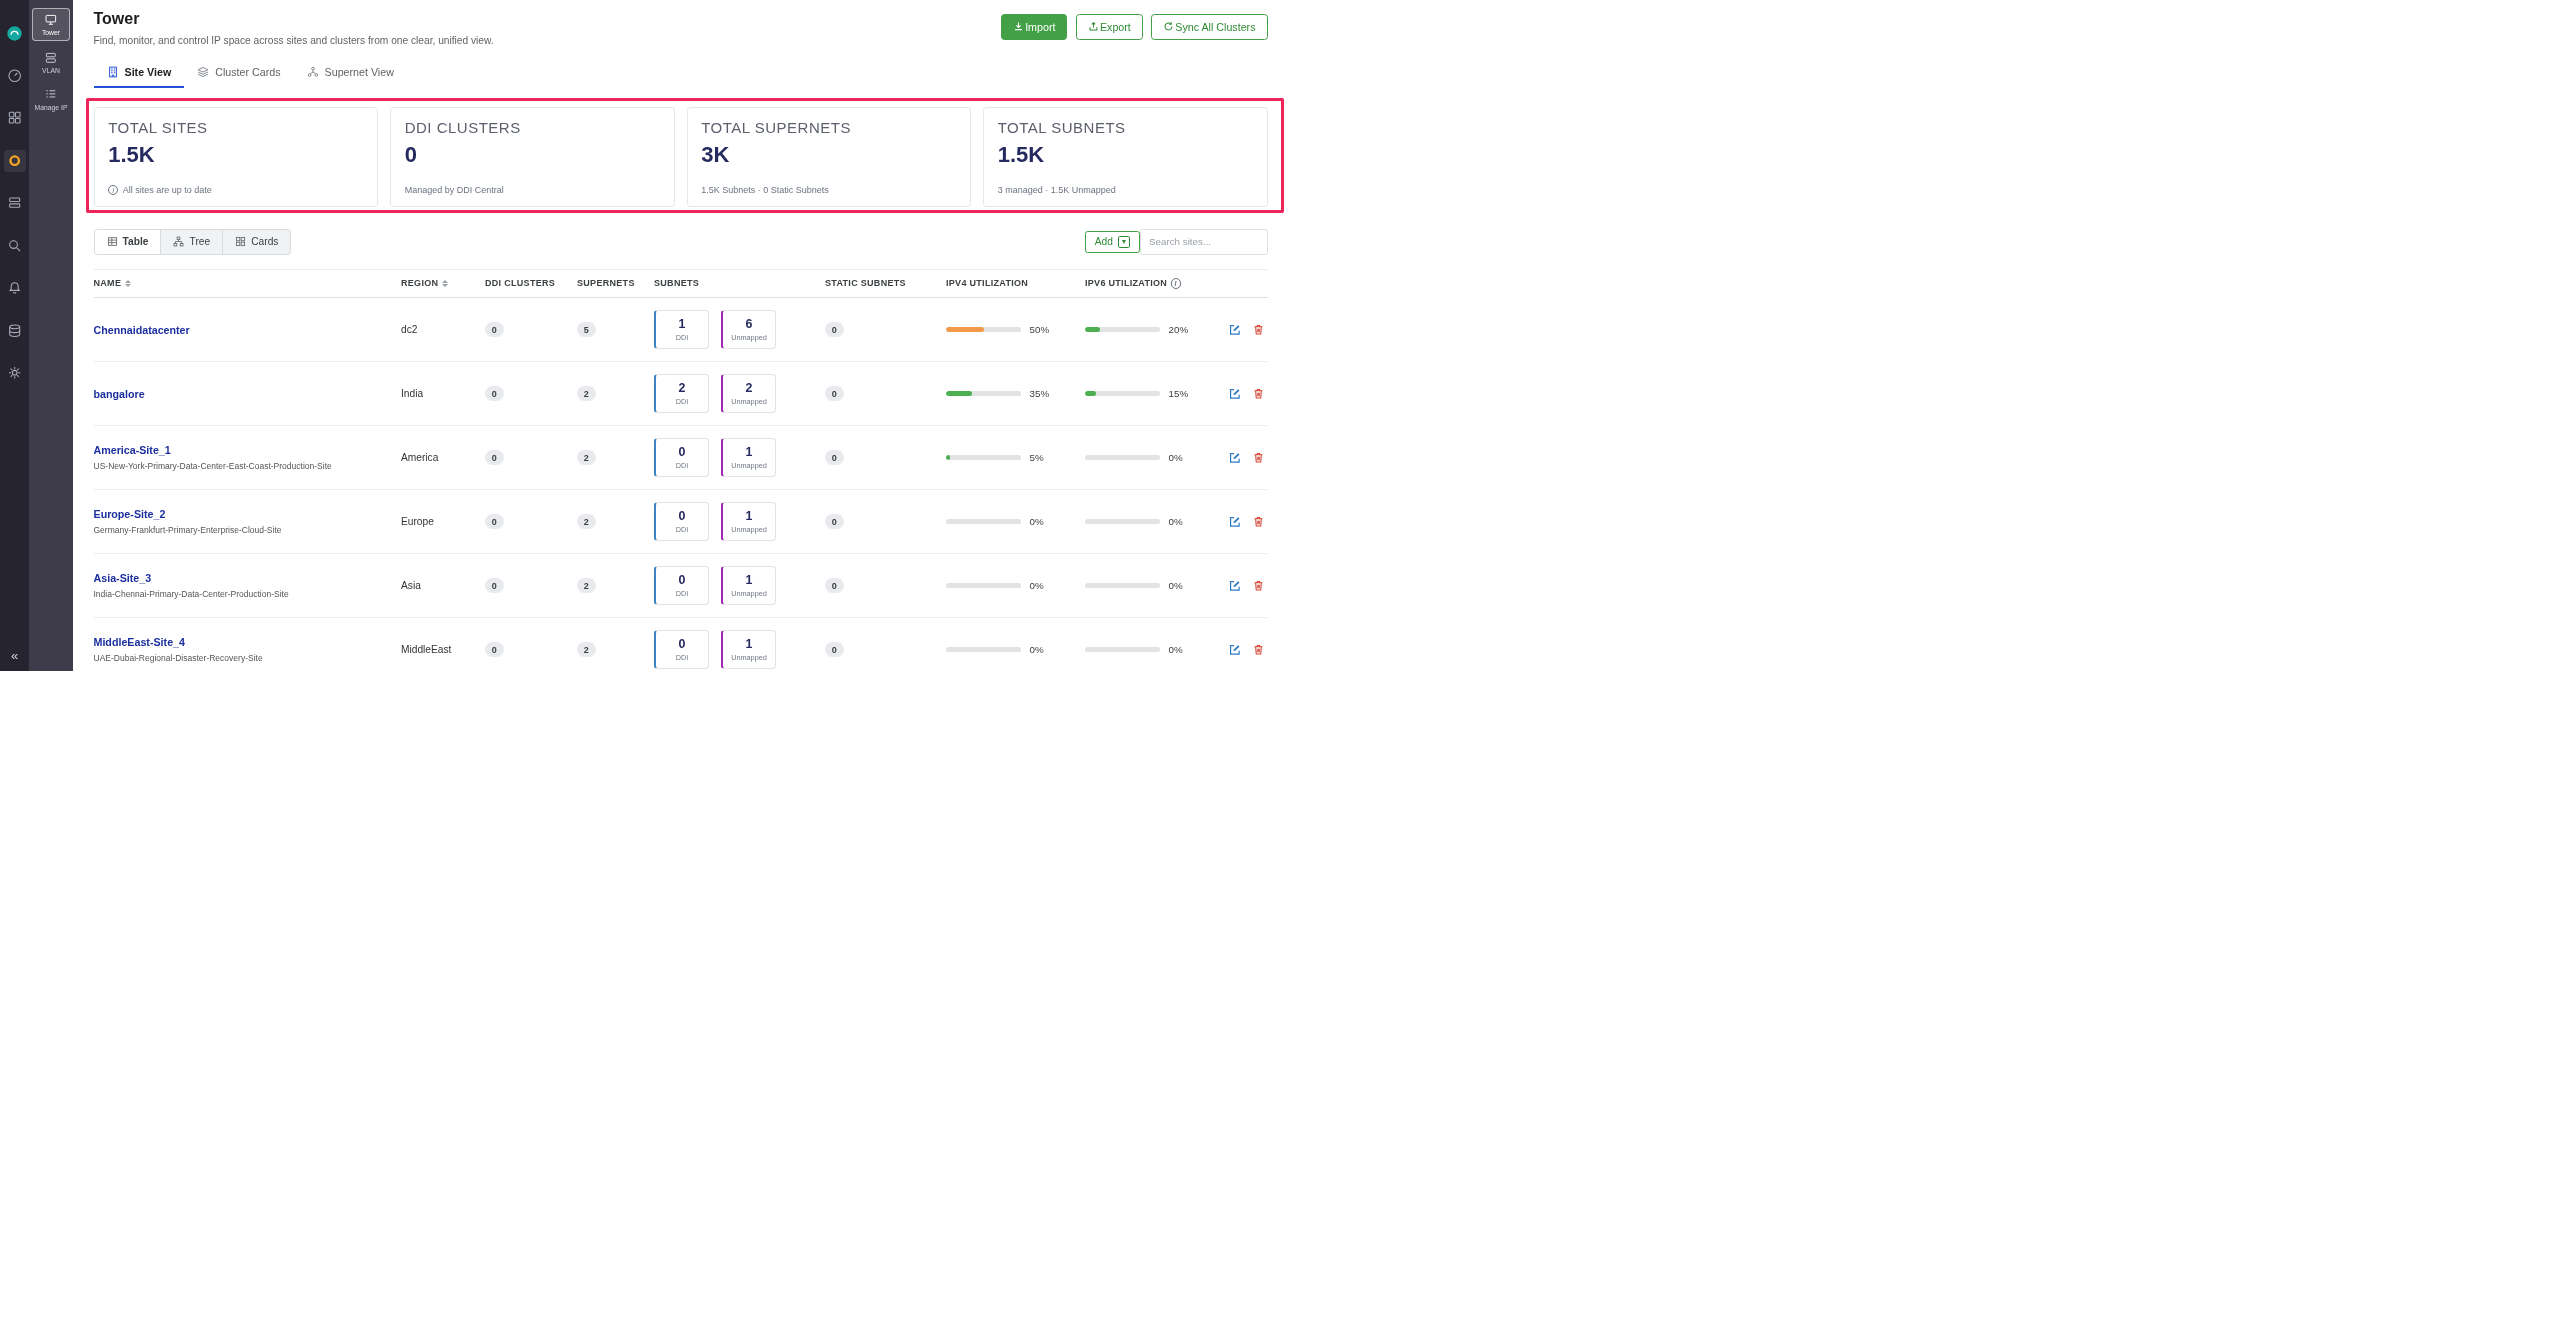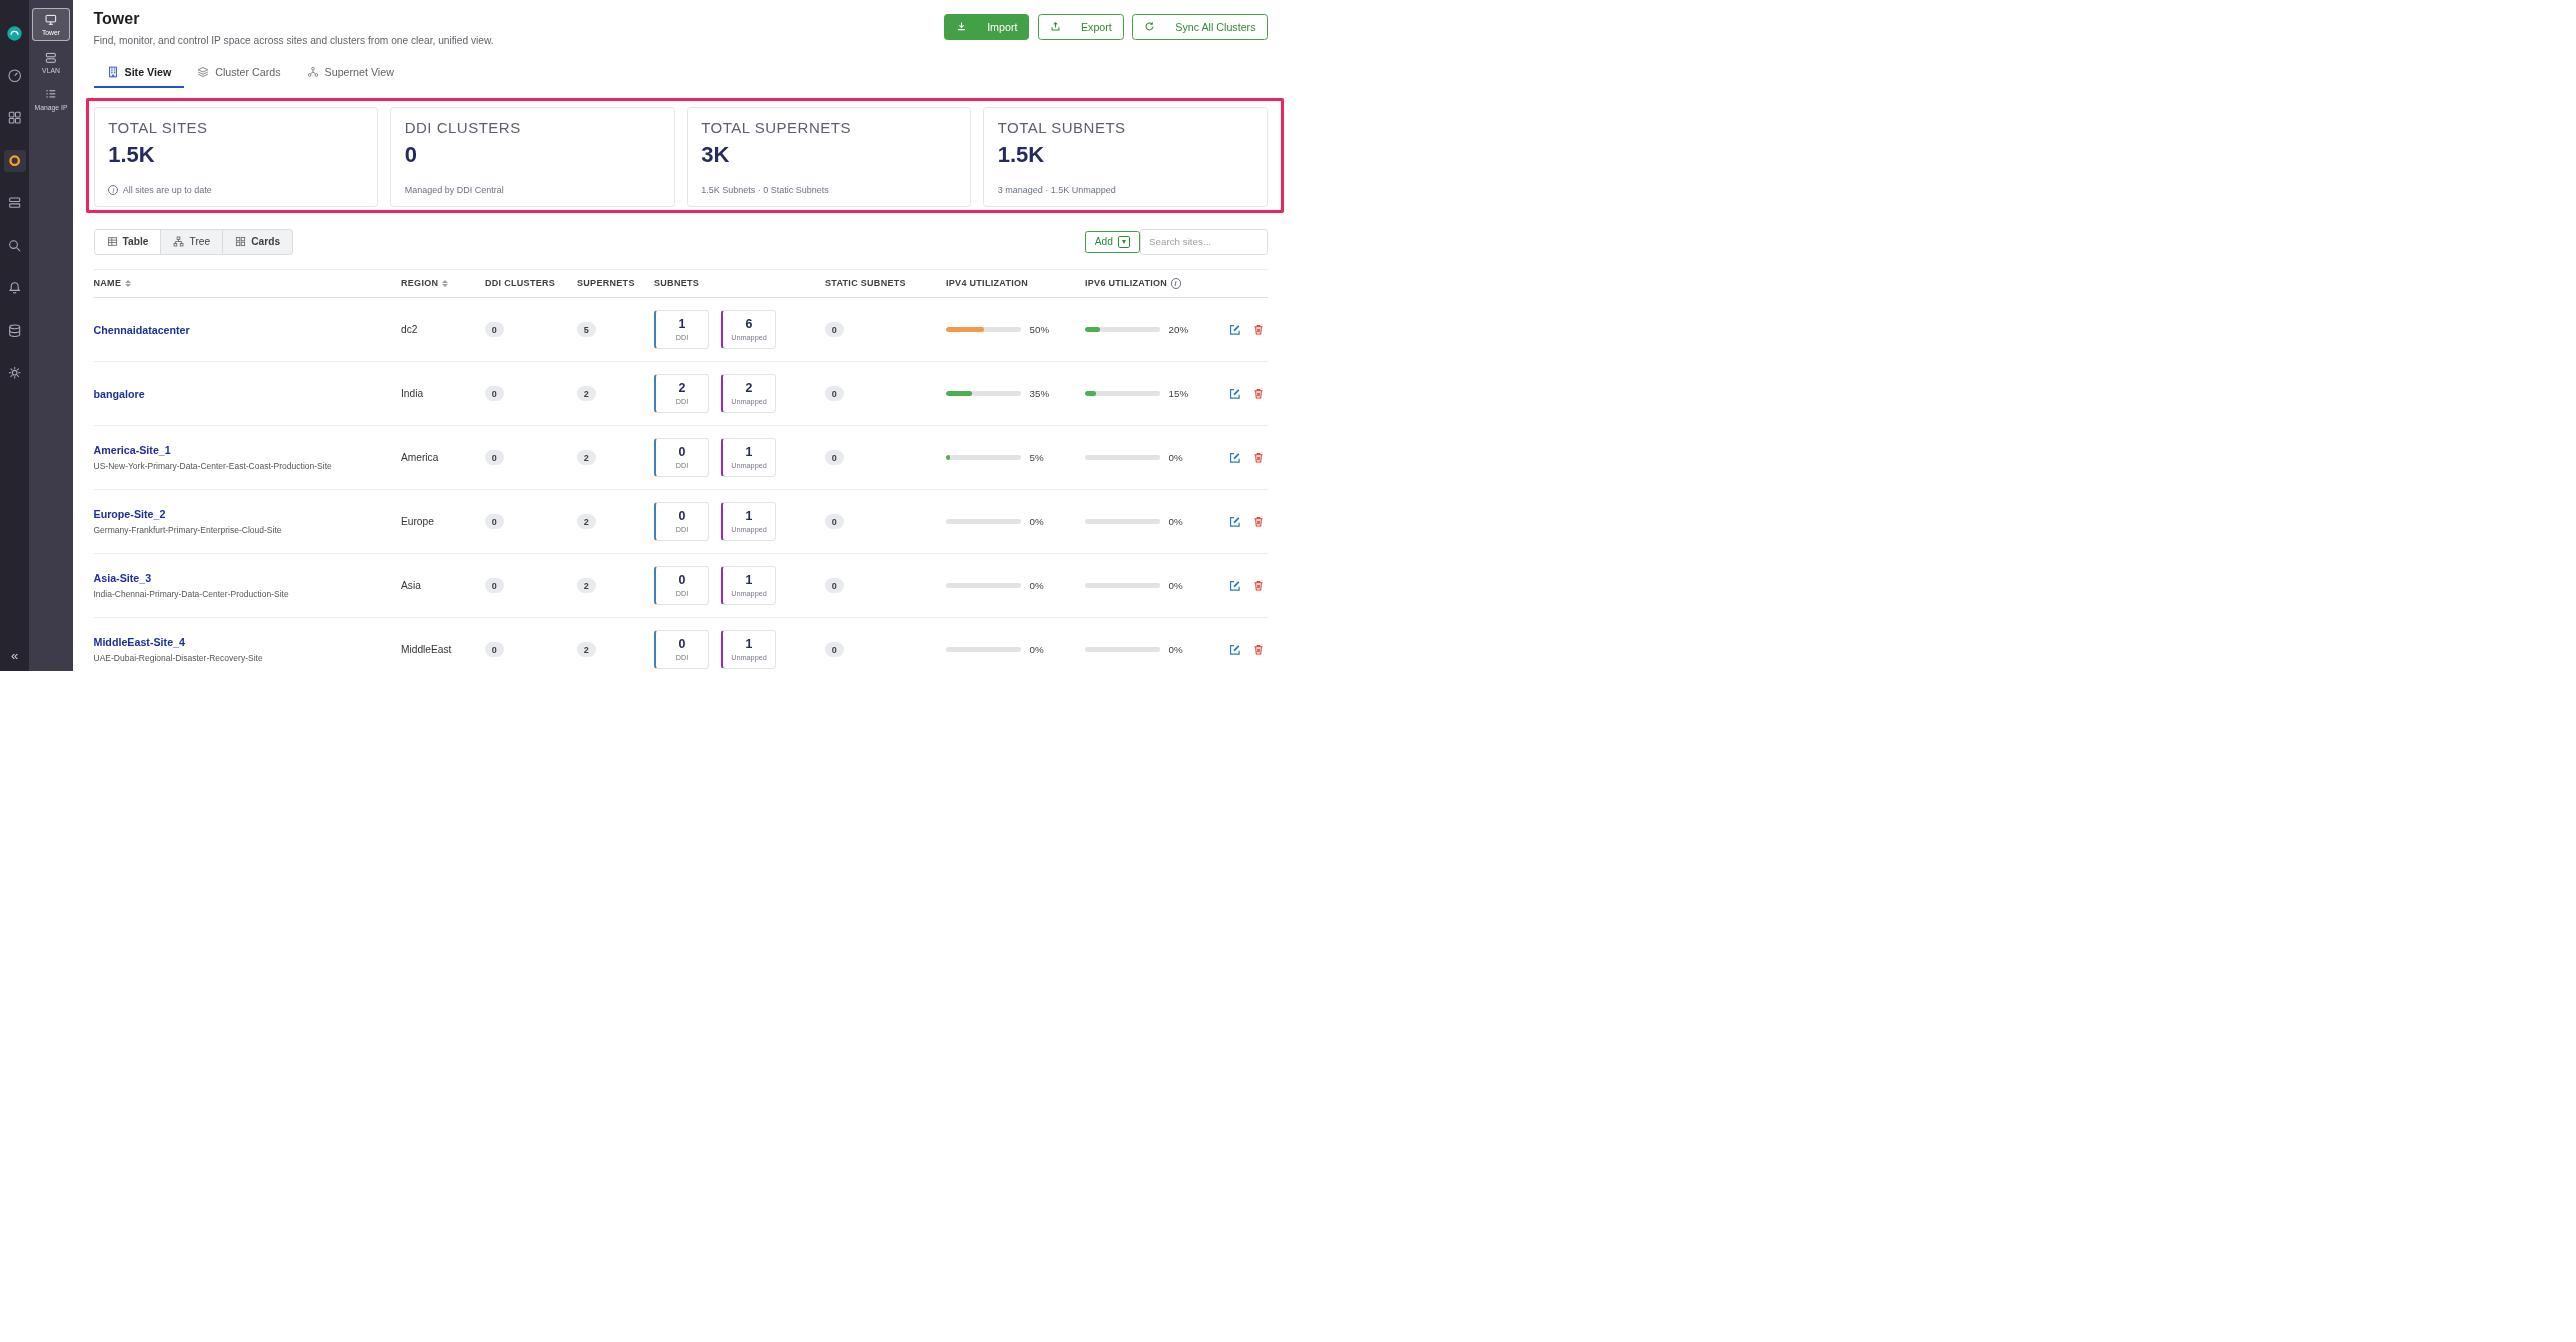--- a/index.html
+++ b/index.html
@@ -30,21 +30,21 @@
   .subnav-item.active { background:rgba(255,255,255,.12); border:0.9px solid rgba(255,255,255,.55); color:#fff; }
   .subnav-label { font-size:6.8px; line-height:1.1; }
 
   
   .main { flex:1; padding:0 20.5px; position:relative; overflow:hidden; }
 
   .page-header { display:flex; justify-content:space-between; align-items:flex-start; padding-top:10.2px; }
   .page-title { font-size:16px; font-weight:bold; color:#1d1d1f; }
   .page-subtitle { font-size:10.2px; color:#5f6368; margin-top:6.8px; }
   .header-actions { display:flex; gap:8.5px; margin-top:3.4px; }
-  .btn { display:inline-flex; align-items:center; gap:20px; font-size:10.7px; border-radius:3.4px;
+  .btn { display:inline-flex; align-items:center; gap:1px; font-size:10.7px; border-radius:3.4px;
     padding:6px 11px; cursor:pointer; border:0.9px solid transparent; background:#fff; white-space:nowrap; }
   .btn-primary { background:#43a047; border-color:#43a047; color:#fff; }
   .btn-outline { border-color:#43a047; color:#2f8a33; }
 
   
   .tabs { display:flex; margin-top:12px; }
   .tab { display:flex; align-items:center; gap:6px; padding:8.5px 13px 7.7px; font-size:10.7px; color:#5f6368;
     cursor:pointer; border-bottom:2.6px solid transparent; }
   .tab .tab-icon { color:#80868b; }
   .tab.active { color:#202124; font-weight:bold; border-bottom-color:#2450d6; }
@@ -60,21 +60,21 @@
   .stat-value { font-size:22px; font-weight:bold; color:#262b5f; margin-top:6px; }
   .stat-foot { font-size:9px; color:#6b7280; margin-top:17px; display:flex; align-items:center; gap:4.3px; }
   .info-i { display:inline-flex; align-items:center; justify-content:center; width:10.2px; height:10.2px;
     border:0.9px solid #6b7280; border-radius:50%; font-size:6.8px; font-style:italic; color:#6b7280; flex-shrink:0; }
 
   
   .toolbar { display:flex; justify-content:space-between; align-items:center; margin-top:22px; }
   .seg-control { display:inline-flex; border:0.9px solid #d9dbe0; border-radius:3.4px; overflow:hidden; background:#f1f2f4; }
   .seg { display:flex; align-items:center; gap:5.1px; padding:6.8px 12px; font-size:10.2px; color:#3c4043; cursor:pointer;
     border-right:0.9px solid #d9dbe0; }
-  .seg:last-child { border-right:none;font-weight:bold; }
+  .seg:last-child { border-right:none; }
   .seg.active { background:#fff; font-weight:bold; }
   .seg-icon { color:#5f6368; }
   .toolbar-right { display:flex; align-items:center; gap:0; }
   .add-btn { display:inline-flex; align-items:center; gap:5.1px; border:0.9px solid #43a047; color:#2f8a33;
     background:#fff; border-radius:2.6px; padding:4.3px 8.5px; font-size:10.2px; cursor:pointer; }
   .caret-box { display:inline-flex; align-items:center; justify-content:center; width:12px; height:12px;
     border:0.9px solid #2f8a33; border-radius:1.7px; font-size:7.7px; }
   .search-input { width:128px; height:26px; border:0.9px solid #dcdee3; border-radius:2.6px; padding:0 8.5px;
     font-size:9.8px; font-family:"Liberation Sans",sans-serif; color:#202124; outline:none; }
   .search-input::placeholder { color:#9aa0a6; }

